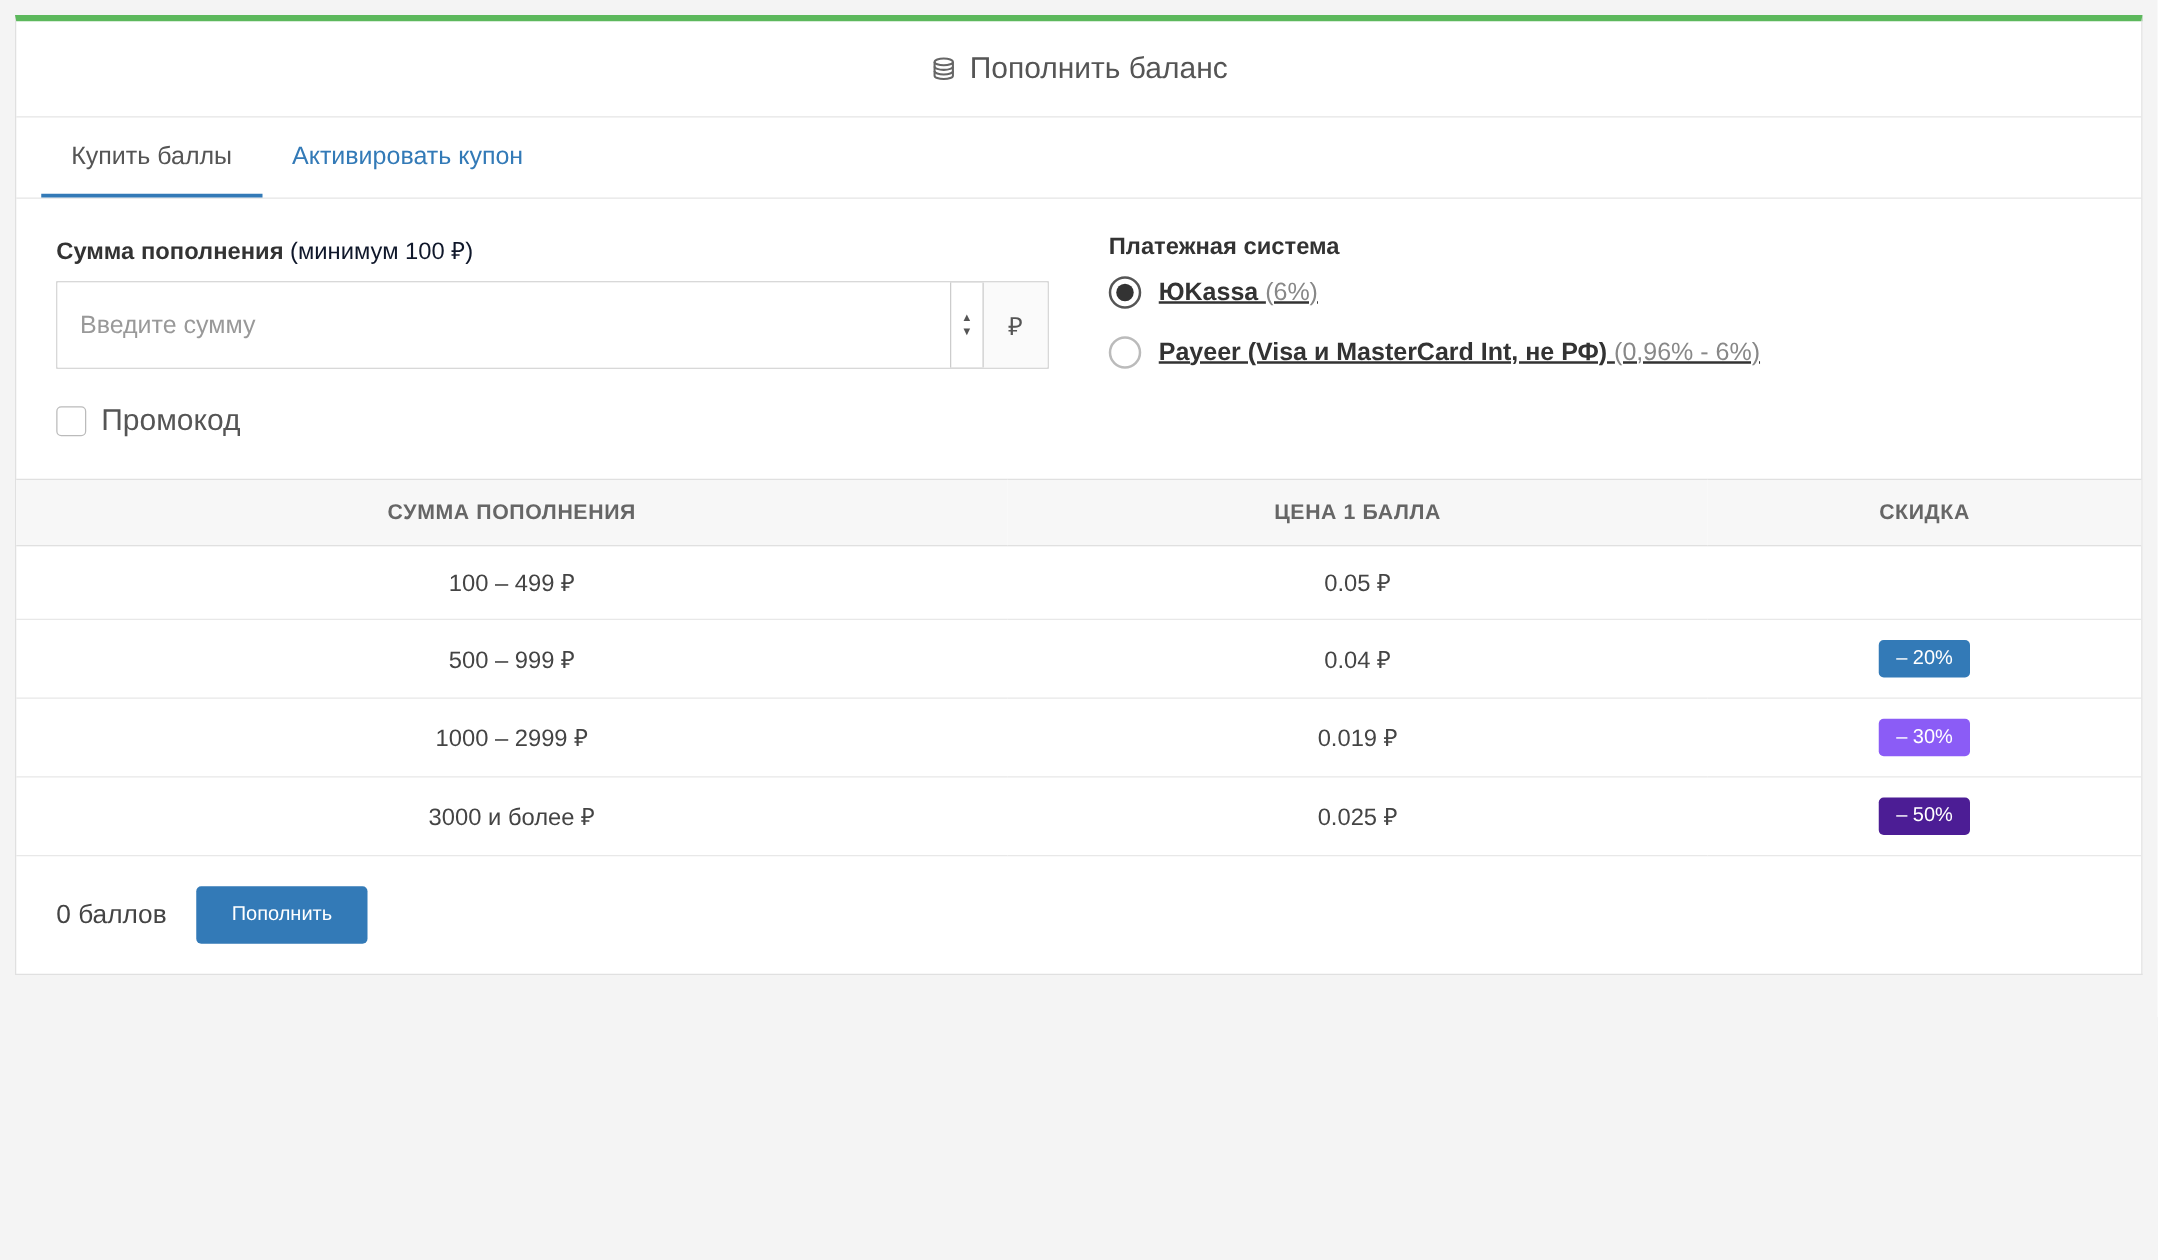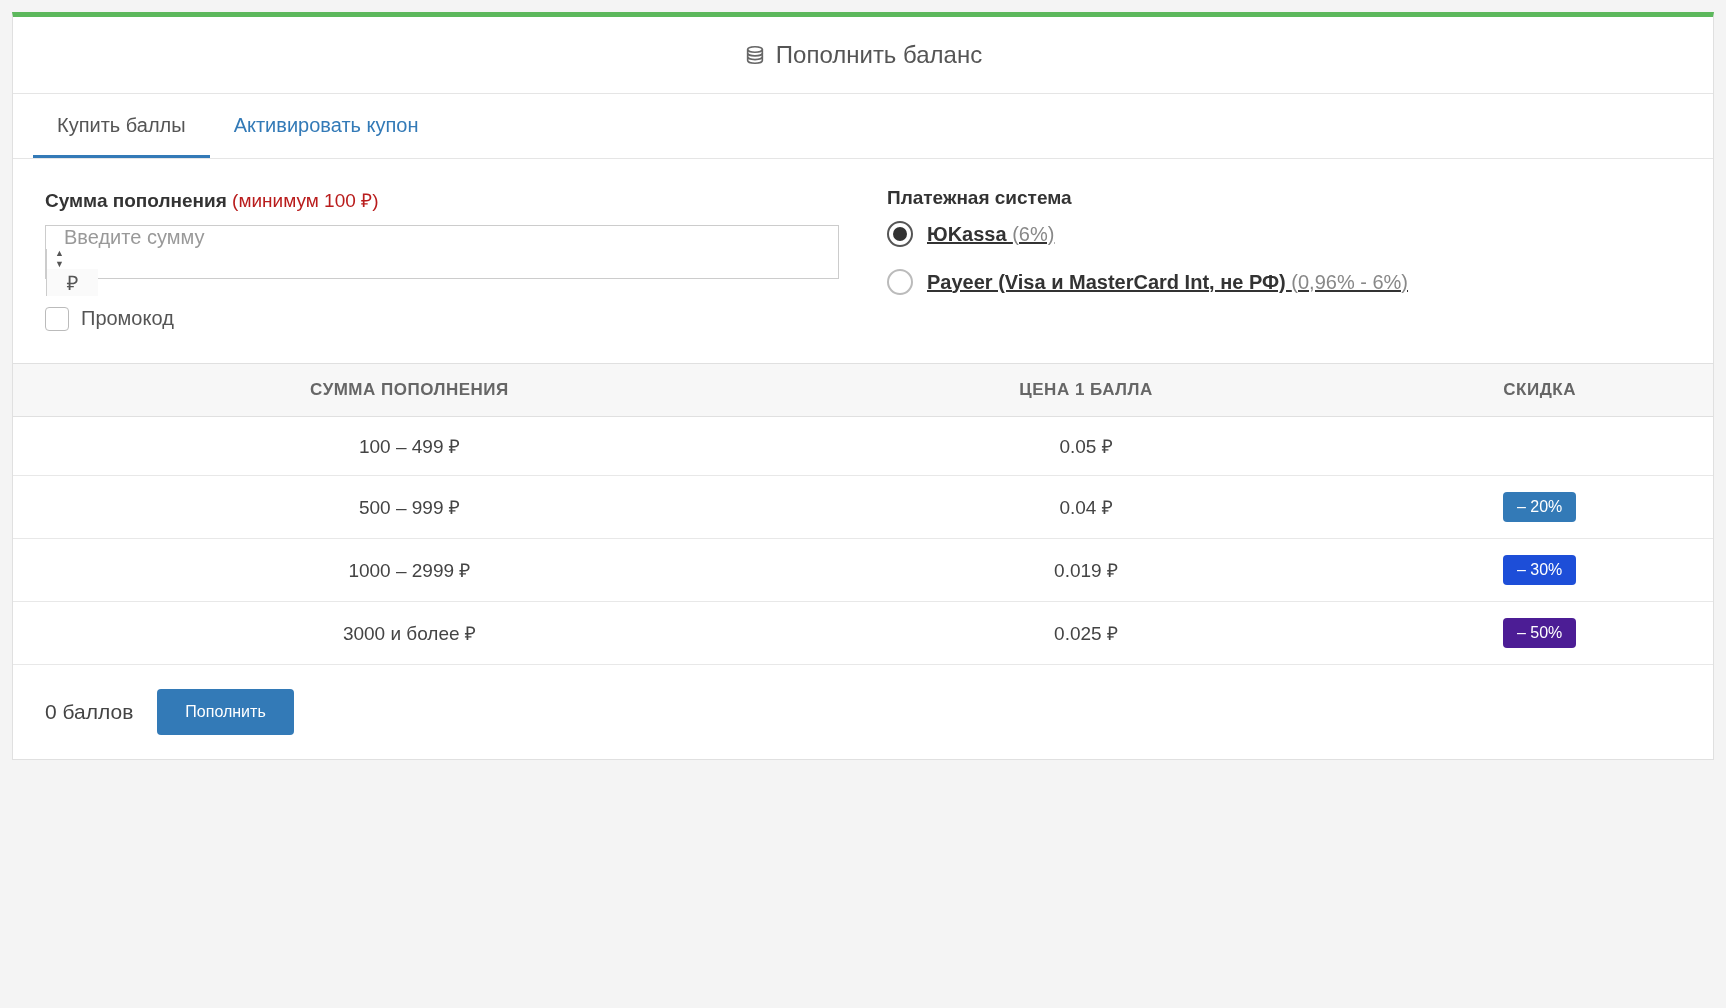--- a/index.html
+++ b/index.html
@@ -47,26 +47,25 @@
   padding: 28px 32px 32px;
   gap: 48px;
 }
 .form-col { flex: 1; }
 .form-label {
   font-size: 19px;
   color: #333;
   font-weight: 600;
   margin-bottom: 12px;
 }
-.form-label .hint { color: #b91c1c; font-weight: 400; }
+.form-label .hint { color: #0f172a; font-weight: 400; }
 .input-group {
   display: flex;
   border: 1px solid #ccc;
-  height: 54px;
-  flex-direction: column;
+  height: 70px;
 }
 .amount-input {
   flex: 1;
   border: none;
   padding: 0 18px;
   font-size: 20px;
   color: #555;
   outline: none;
 }
 .amount-input::placeholder { color: #999; }
@@ -87,24 +86,24 @@
   border-left: 1px solid #ccc;
   display: flex;
   align-items: center;
   justify-content: center;
   font-size: 20px;
   color: #555;
   background: #fafafa;
 }
 .promo-row {
   display: flex;
-  align-items: flex-start;
+  align-items: center;
   gap: 12px;
   margin-top: 28px;
-  font-size: 20px;
+  font-size: 24px;
   color: #555;
 }
 .promo-check {
   width: 24px;
   height: 24px;
   border: 1px solid #bbb;
   border-radius: 4px;
   background: #fff;
 }
 .radio-option {
@@ -161,21 +160,21 @@
 }
 .discount-badge {
   display: inline-block;
   padding: 6px 14px;
   border-radius: 4px;
   color: #fff;
   font-size: 16px;
   font-weight: 500;
 }
 .badge-blue { background: #337ab7; }
-.badge-green { background: #1d4ed8; }
+.badge-green { background: #8b5cf6; }
 .badge-red { background: #4c1d95; }
 .footer-row {
   display: flex;
   justify-content: flex-start;
   align-items: center;
   padding: 24px 32px;
   gap: 24px;
 }
 .points-summary {
   font-size: 21px;

